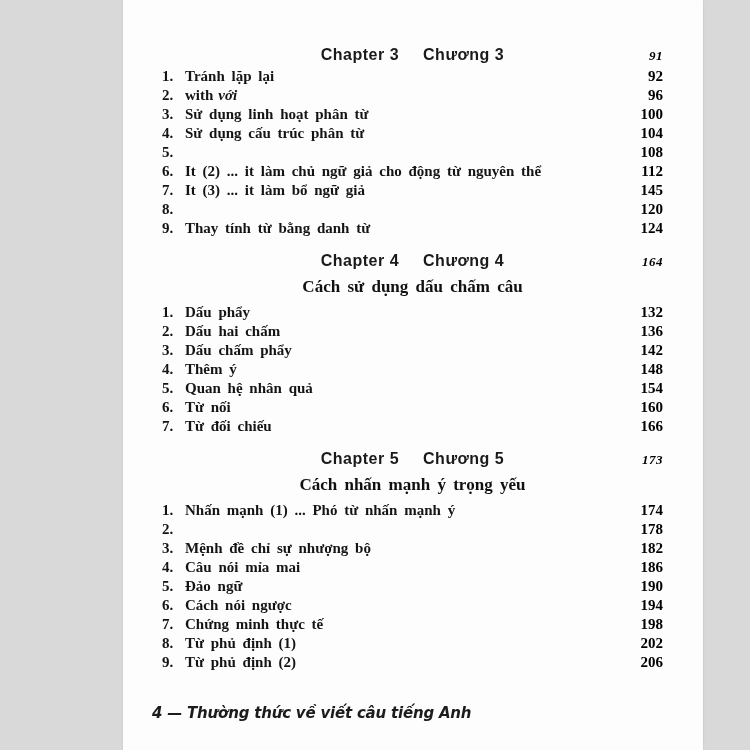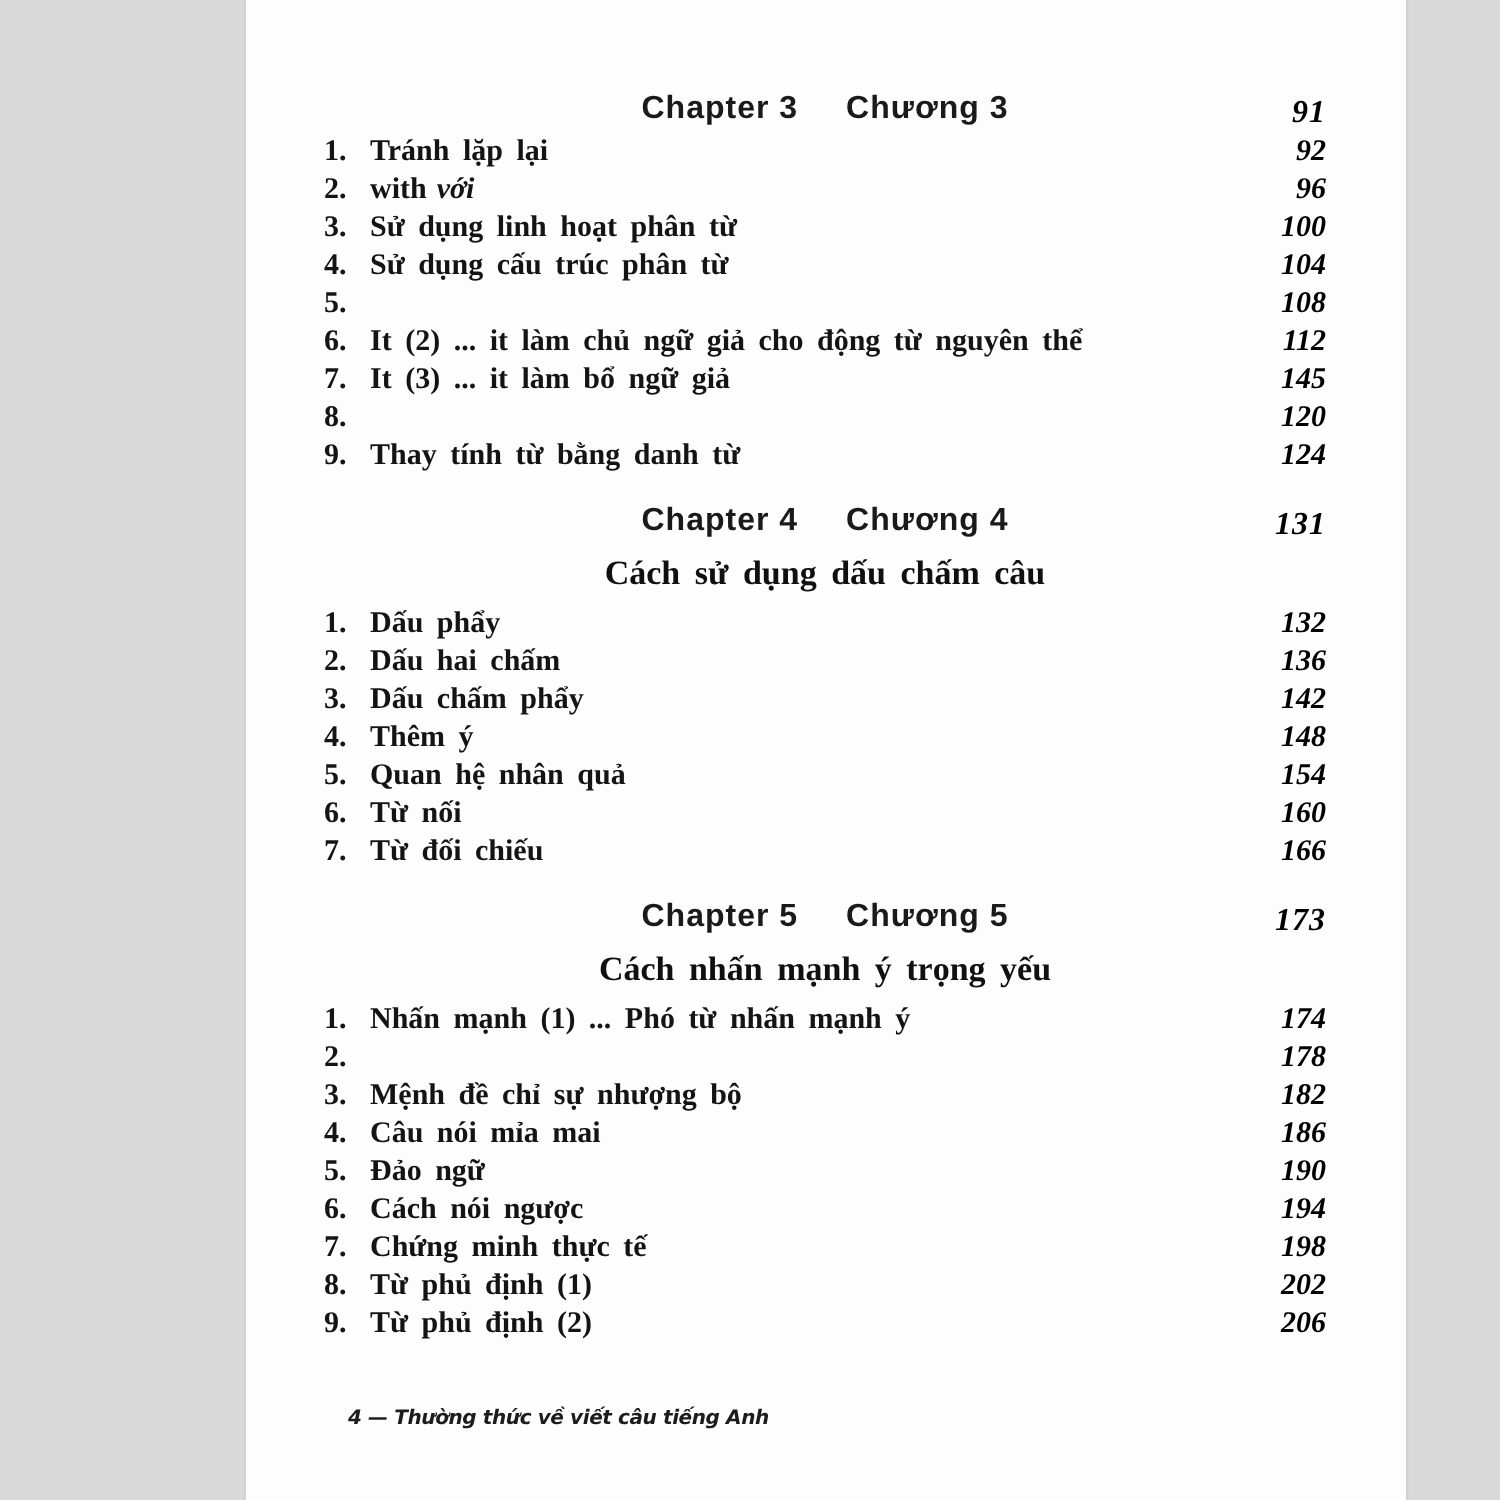--- a/index.html
+++ b/index.html
@@ -40,21 +40,21 @@
     color: #1a1a1a;
   }
   .ch-vi { margin-left: 24px; }
   .ch-page {
     position: absolute;
     right: 0;
     top: 2px;
     font-family: "Liberation Serif", serif;
     font-style: italic;
     font-weight: bold;
-    font-size: 16px;
+    font-size: 13px;
     color: #000;
   }
   .section-title {
     text-align: center;
     font-family: "Liberation Serif", serif;
     font-weight: bold;
     font-size: 17px;
     word-spacing: 3px;
     margin: 3px 0 7px 0;
     color: #101010;
@@ -76,32 +76,31 @@
     word-spacing: 3px;
     white-space: nowrap;
   }
   .item-italic {
     font-style: italic;
     margin-left: 5px;
     white-space: nowrap;
   }
   .item-page {
     margin-left: auto;
-    font-style: italic;
     font-size: 15px;
     color: #000;
   }
   .page-footer {
     position: absolute;
-    left: 51px;
+    left: 29px;
     top: 704px;
     font-family: "DejaVu Sans", sans-serif;
     font-style: italic;
     font-weight: bold;
-    font-size: 10px;
+    font-size: 15px;
     letter-spacing: -0.2px;
     color: #1c1c1c;
   }
 </style>
 </head>
 <body>
 
 <div class="book-page">
   <div class="toc">
   <div class="section">
@@ -169,21 +168,21 @@
     <span class="item-text">Thay tính từ bằng danh từ</span>
 
     <span class="item-page">124</span>
   </div>
 </div>
   </div>
 
   <div class="section">
     <div class="chapter-line">
       <span class="ch-en">Chapter 4</span><span class="ch-vi">Chương 4</span>
-      <span class="ch-page">131</span>
+      <span class="ch-page">164</span>
     </div>
     <div class="section-title">Cách sử dụng dấu chấm câu</div>
     <div class="items">
   <div class="toc-item">
     <span class="item-num">1.</span>
     <span class="item-text">Dấu phẩy</span>
 
     <span class="item-page">132</span>
   </div>
 

